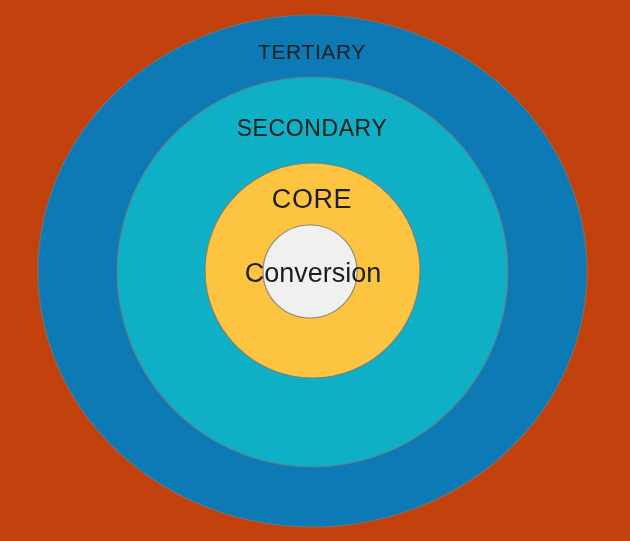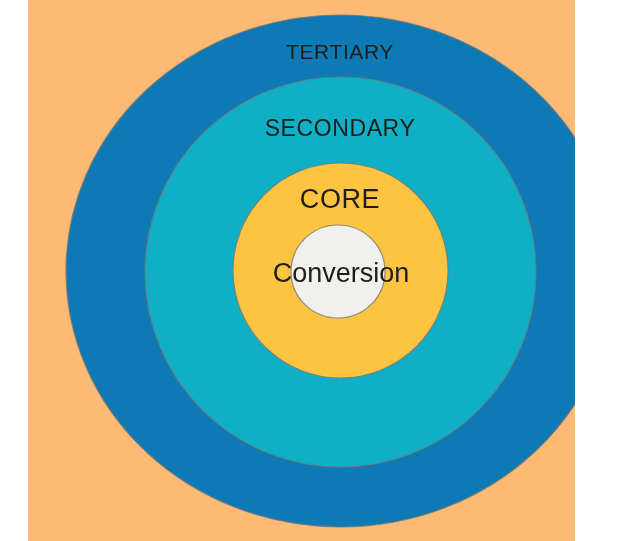--- a/index.html
+++ b/index.html
@@ -2,26 +2,25 @@
 <html><head>
 <meta charset="utf-8">
 <style>
   html, body {
     margin: 0;
     padding: 0;
     background: #ffffff;
   }
   .canvas {
     position: relative;
-    width: 547px;
+    width: 630px;
     height: 541px;
-    background: #fdba74;
+    background: #c2410c;
     overflow: hidden;
     font-family: "Liberation Sans", sans-serif;
-    margin-left: 28px;
   }
   svg {
     display: block;
   }
   .ring {
     stroke: #777777;
     stroke-opacity: 0.8;
     stroke-width: 1.2;
   }
   .ring-label {

